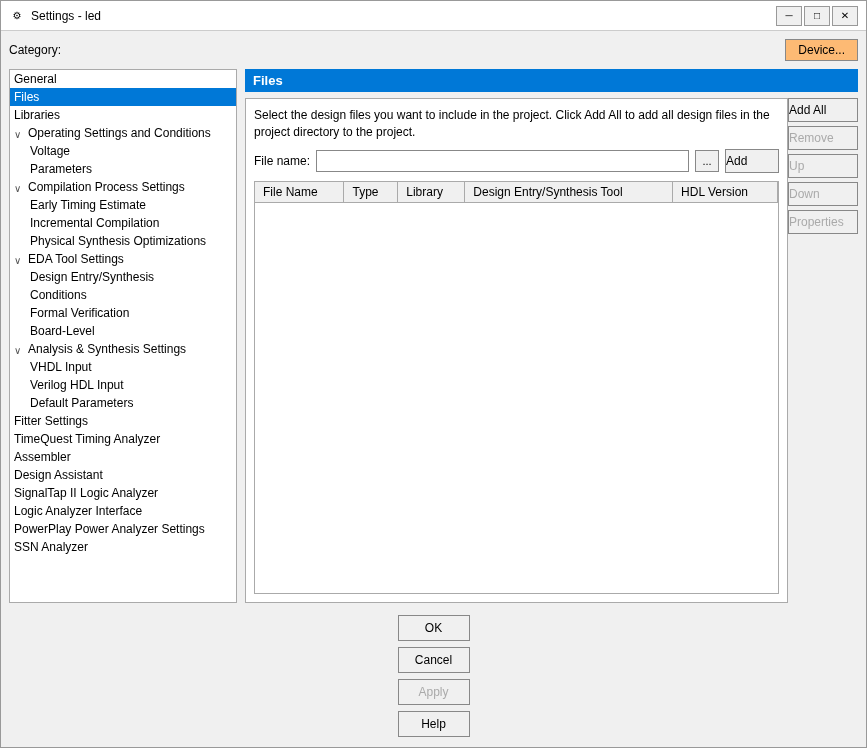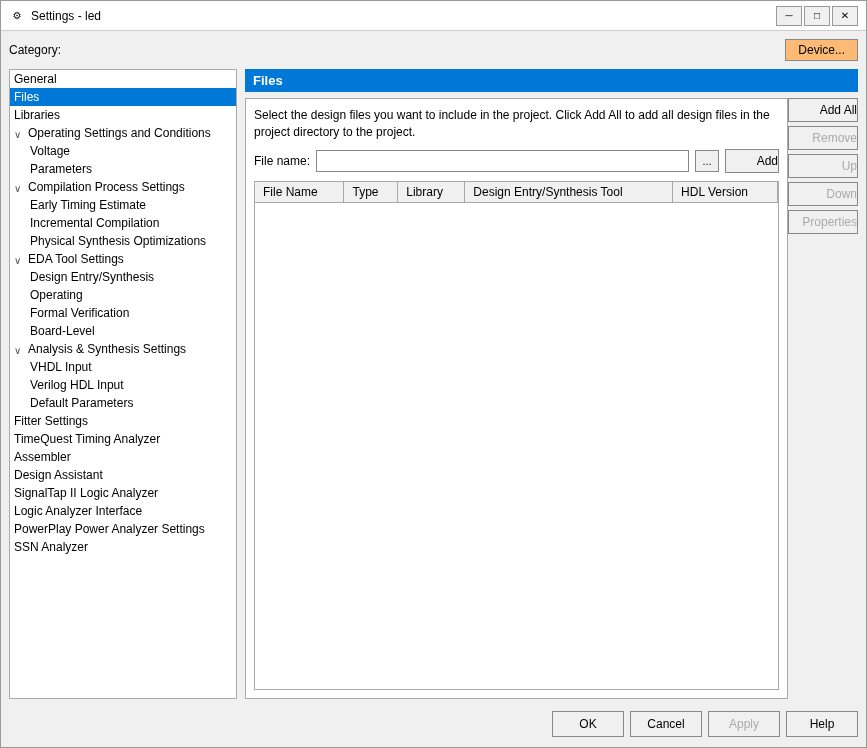--- a/index.html
+++ b/index.html
@@ -207,31 +207,32 @@
       min-width: 70px;
     }
     .action-btn {
       width: 70px;
       height: 24px;
       background: #f0f0f0;
       border: 1px solid #888;
       font-size: 12px;
       cursor: pointer;
       color: #000;
-      text-align: right;
+      text-align: left;
     }
     .action-btn:disabled { color: #aaa; cursor: default; }
 
     
     .bottom-bar {
       display: flex;
       justify-content: flex-end;
       align-items: center;
       gap: 6px;
       padding: 4px 0 2px 0;
+      flex-direction: column;
     }
     .bottom-btn {
       width: 72px;
       height: 26px;
       background: #f0f0f0;
       border: 1px solid #888;
       font-size: 12px;
       cursor: pointer;
       color: #000;
     }
@@ -296,21 +297,21 @@
             <span>Physical Synthesis Optimizations</span>
           </div>
           <div class="sidebar-item level0">
             <span class="tree-toggle">∨</span>
             <span>EDA Tool Settings</span>
           </div>
           <div class="sidebar-item level1">
             <span>Design Entry/Synthesis</span>
           </div>
           <div class="sidebar-item level1">
-            <span>Operating</span>
+            <span>Conditions</span>
           </div>
           <div class="sidebar-item level1">
             <span>Formal Verification</span>
           </div>
           <div class="sidebar-item level1">
             <span>Board-Level</span>
           </div>
           <div class="sidebar-item level0">
             <span class="tree-toggle">∨</span>
             <span>Analysis &amp; Synthesis Settings</span>

